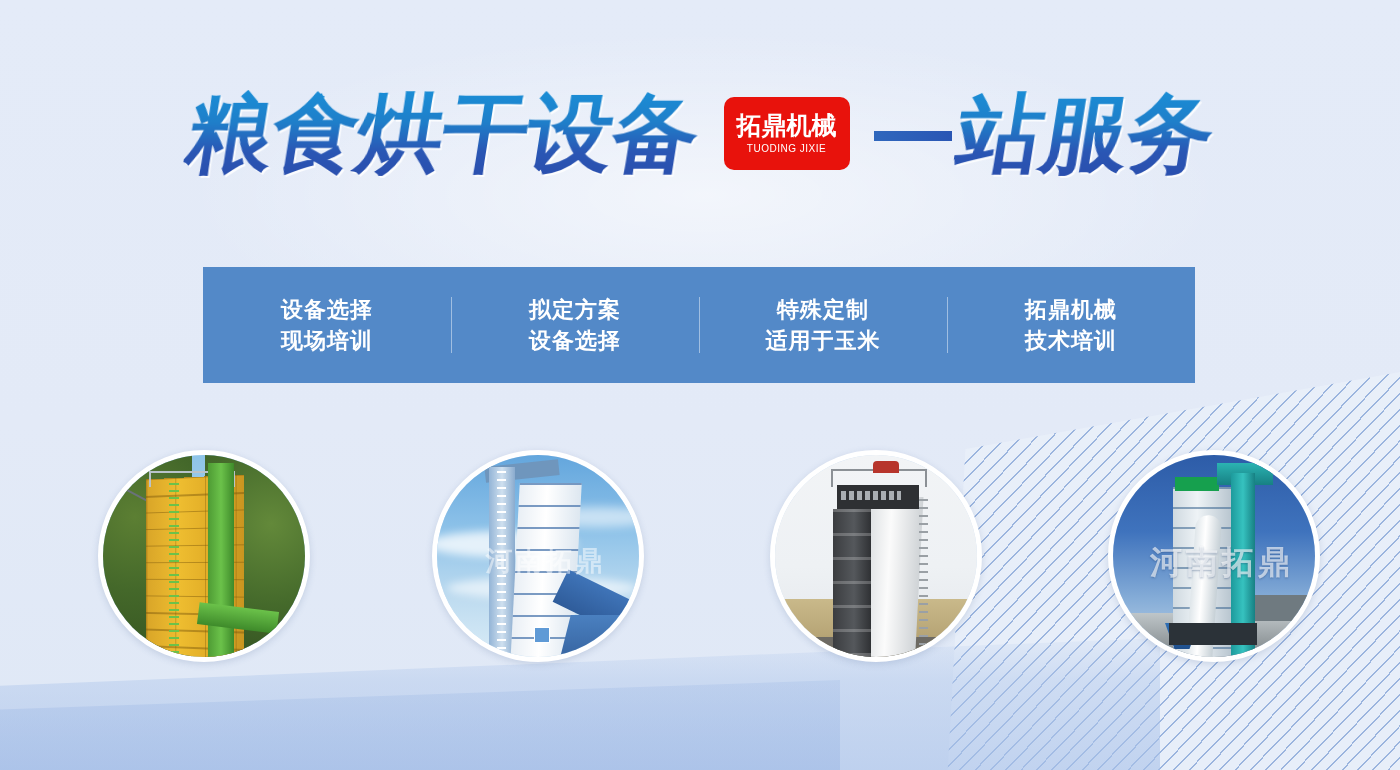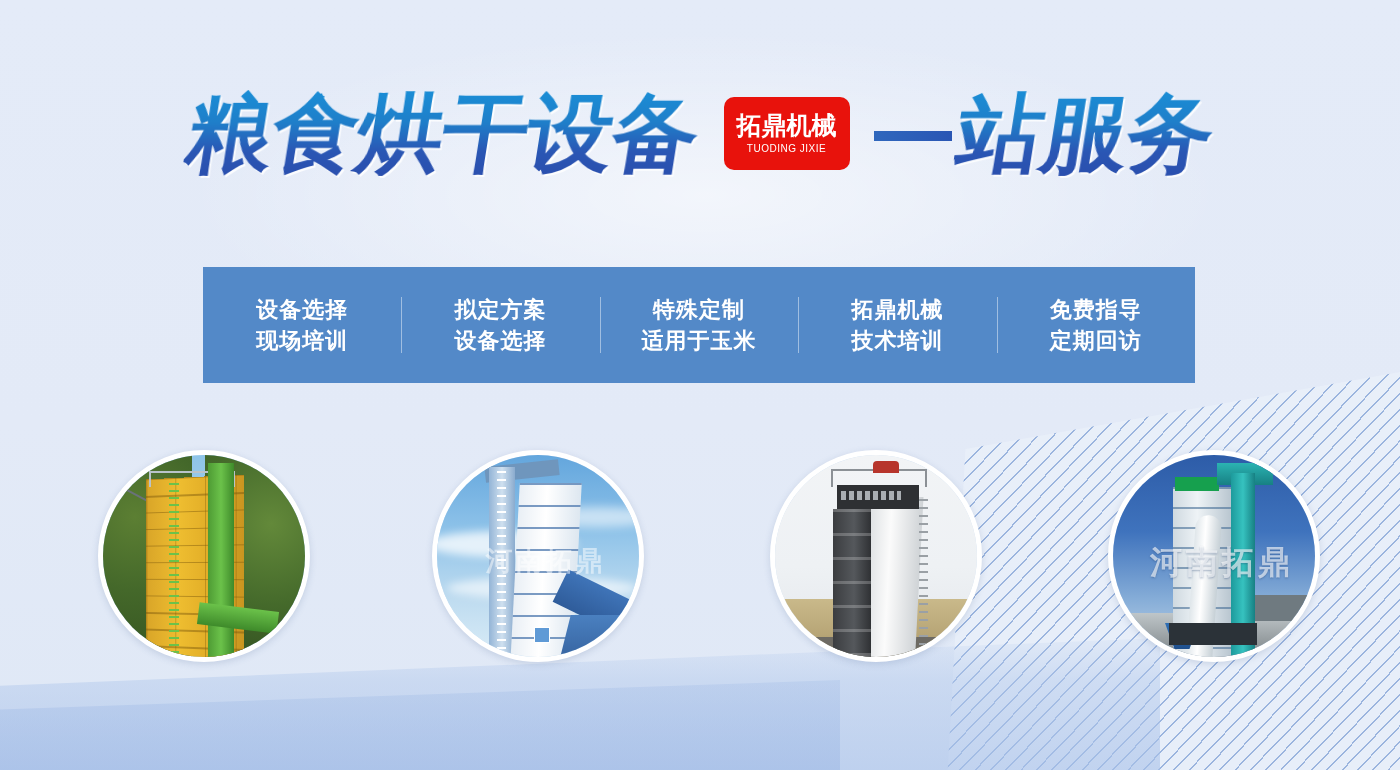--- a/index.html
+++ b/index.html
@@ -355,24 +355,20 @@
     <div class="service-item">
       <span class="service-line">特殊定制</span>
       <span class="service-line">适用于玉米</span>
     </div>
 
     <div class="service-item">
       <span class="service-line">拓鼎机械</span>
       <span class="service-line">技术培训</span>
     </div>
 
-    <div class="service-item">
-      <span class="service-line">免费指导</span>
-      <span class="service-line">定期回访</span>
-    </div>
 
   </div>
 
   <div class="photos">
 
     <div class="photo-circle photo-1">
       <div class="photo-inner">
         <div class="p1-sky"></div>
         <div class="p1-trees-l"></div>
         <div class="p1-trees-r"></div>

